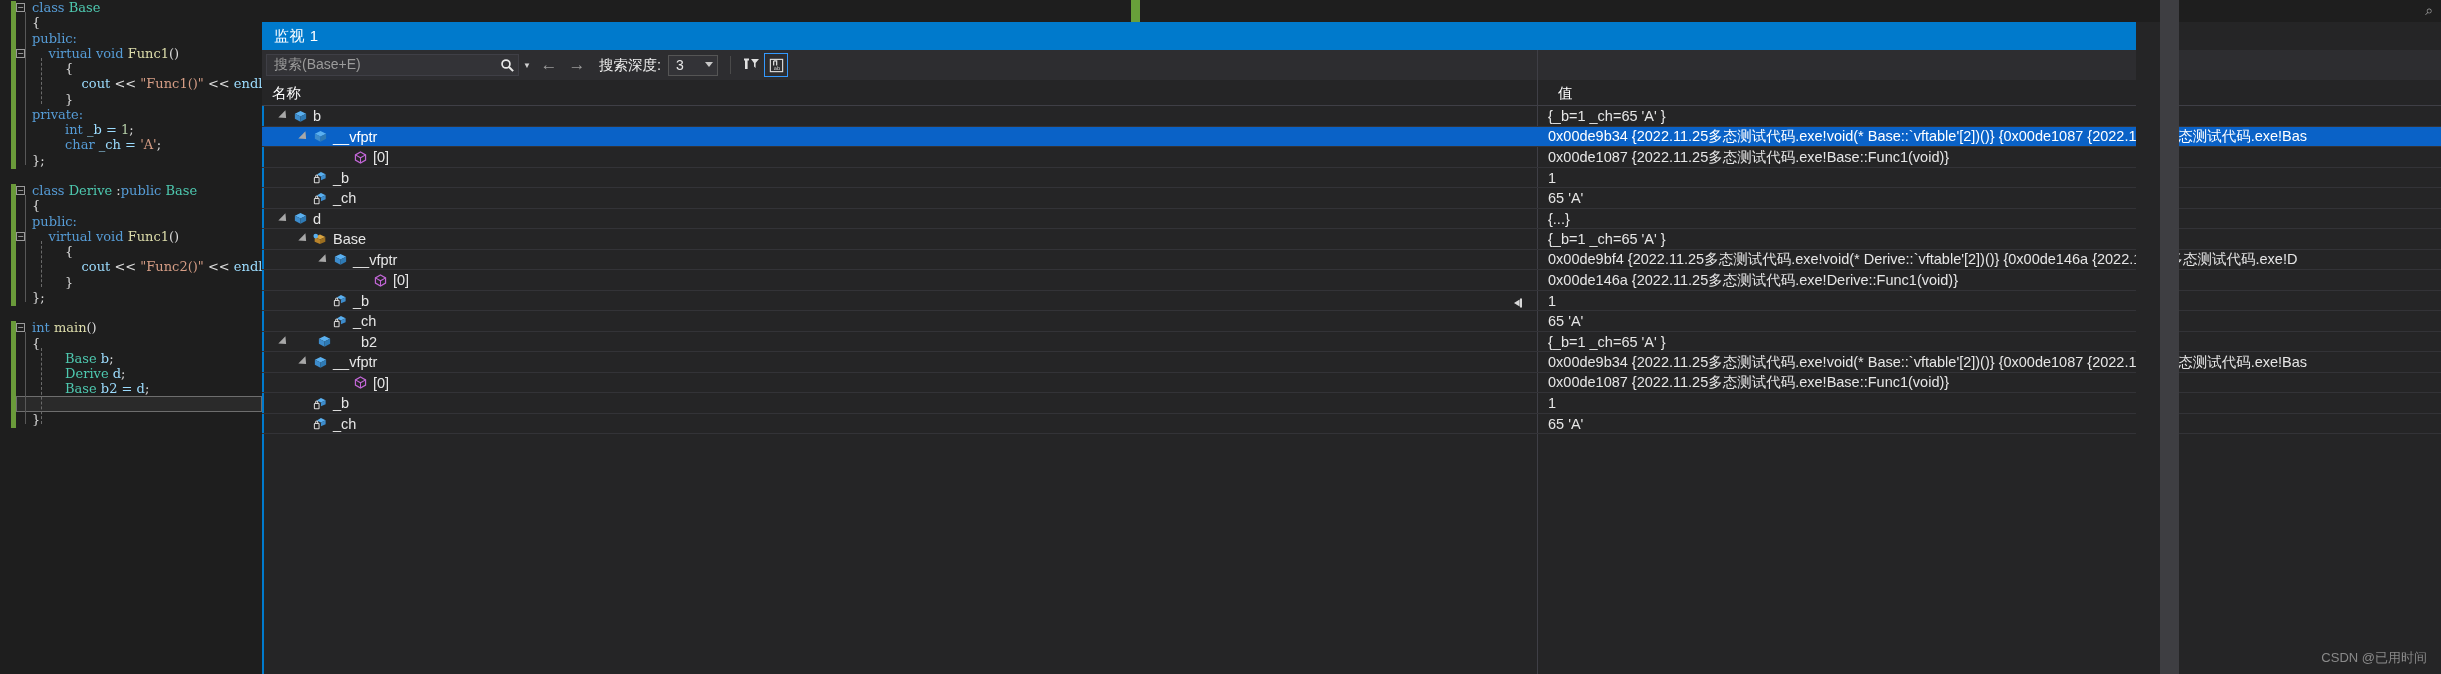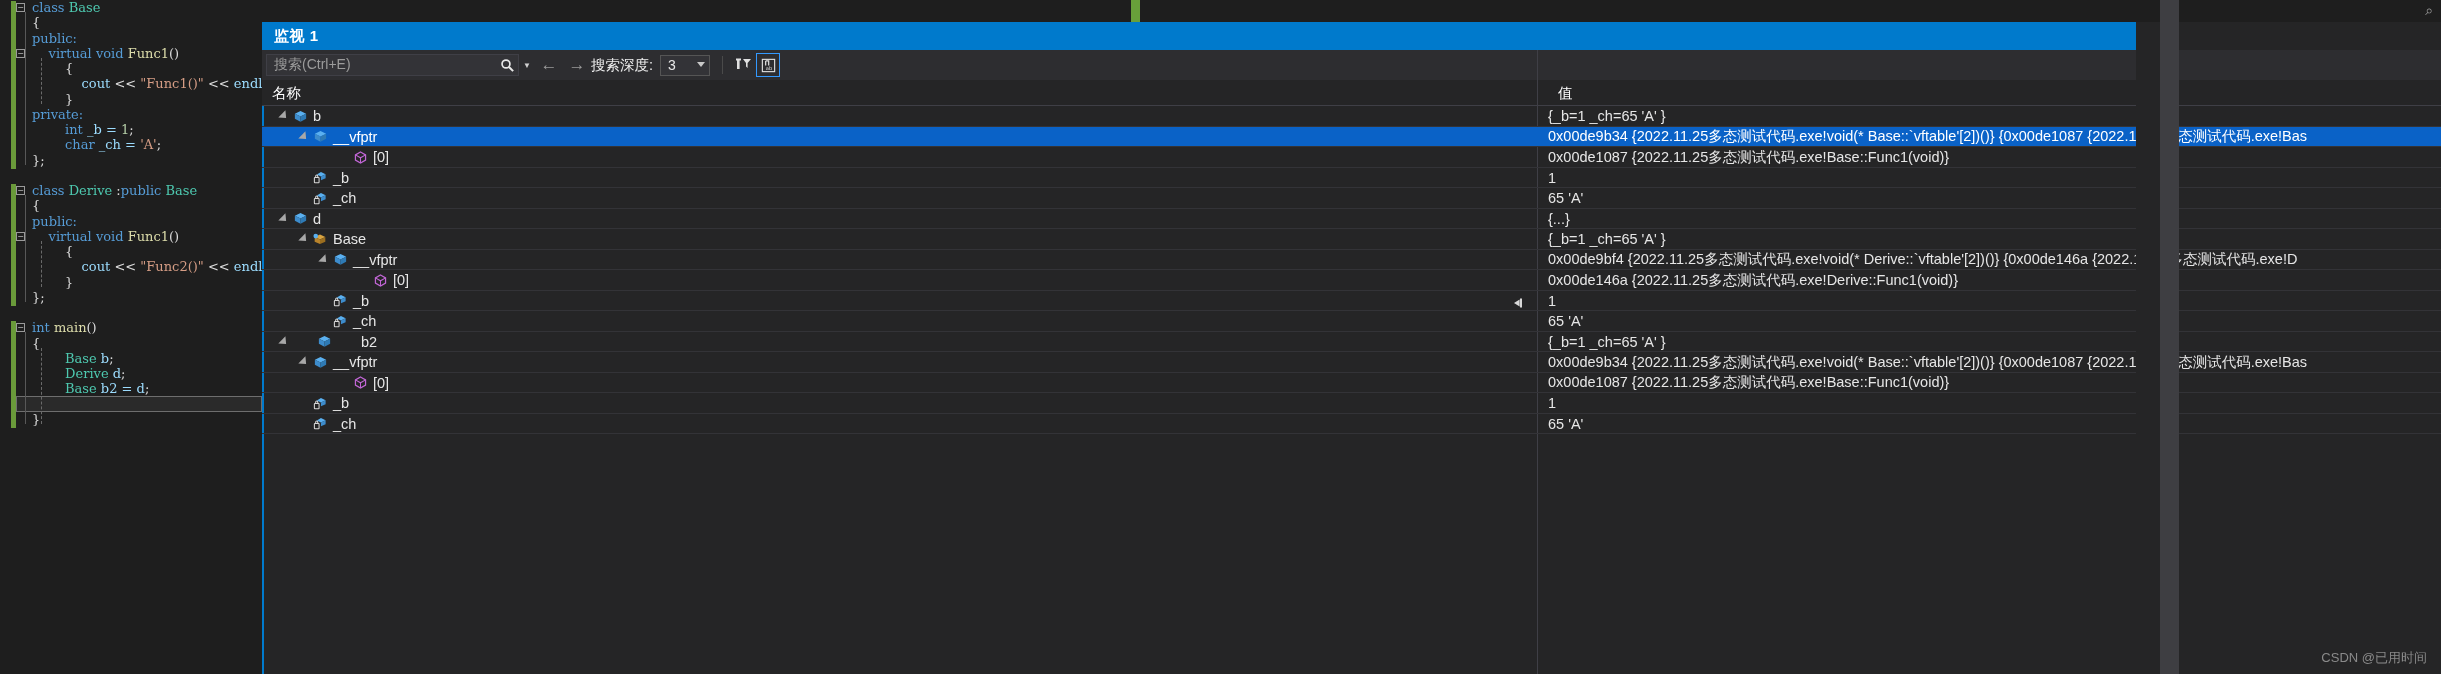--- a/index.html
+++ b/index.html
@@ -47,21 +47,21 @@
   
   .watch {
     position:absolute; left:262px; top:22px; width:2179px; height:652px;
     background:#252526;
   }
   .watch-title{
     position:absolute; left:0; top:0; width:1874px; height:28px;
     background:#007acc; color:#ffffff;
     font-size:15px; display:flex; align-items:center; padding-left:12px;
   }
-  .watch-title .tname{ font-weight:700; letter-spacing:.5px; }
+  .watch-title .tname{ font-weight:400; letter-spacing:.5px; }
   .watch-title .dots{
     flex:1; height:12px; margin-left:14px; margin-right:8px;
     background-image:
       radial-gradient(#4ea6e0 0.6px, transparent 0.7px);
     background-size:4px 4px; opacity:.9;
   }
   .watch-body{
     position:absolute; left:0; top:28px; width:2179px; height:624px;
     background:#252526;
   }
@@ -84,21 +84,21 @@
     width:22px; height:20px; display:flex; align-items:center; justify-content:center;
   }
   .search-drop{
     width:16px; height:22px; display:flex; align-items:center; justify-content:center;
     color:#d0d0d0; font-size:8px;
   }
   .nav-arrow{
     width:28px; height:24px; display:flex; align-items:center; justify-content:center;
     color:#9a9a9a; font-size:17px;
   }
-  .depth-label{ font-size:14.5px; color:#f0f0f0; }
+  .depth-label{ margin-left:8px; font-size:14.5px; color:#f0f0f0; }
   .depth-combo{
     margin-left:7px; width:50px; height:21px; background:#333337;
     border:1px solid #555; display:flex; align-items:center; position:relative;
   }
   .depth-combo .dv{ padding-left:7px; font-size:14px; color:#e8e8e8; }
   .depth-combo .dc{
     position:absolute; right:4px; top:6px; width:0;height:0;
     border-left:4px solid transparent;border-right:4px solid transparent;
     border-top:5px solid #c8c8c8;
   }
@@ -208,21 +208,21 @@
     <div class="watch-title">
       <span class="tname">监视 1</span>
       <span class="dots"></span>
     </div>
 
     <div class="watch-body">
       <div class="leftline"></div>
 
       <div class="toolbar">
         <div class="search-box">
-          <div class="sb-text">搜索(Ctrl+E)</div>
+          <div class="sb-text">搜索(Base+E)</div>
           <div class="search-ico">
             <svg width="15" height="15" viewBox="0 0 16 16">
               <circle cx="6.4" cy="6.4" r="4.2" fill="none" stroke="#e8e8e8" stroke-width="1.8"></circle>
               <line x1="9.6" y1="9.6" x2="14" y2="14" stroke="#e8e8e8" stroke-width="2.2"></line>
             </svg>
           </div>
         </div>
         <div class="search-drop">▼</div>
 
         <div class="nav-arrow">←</div>

